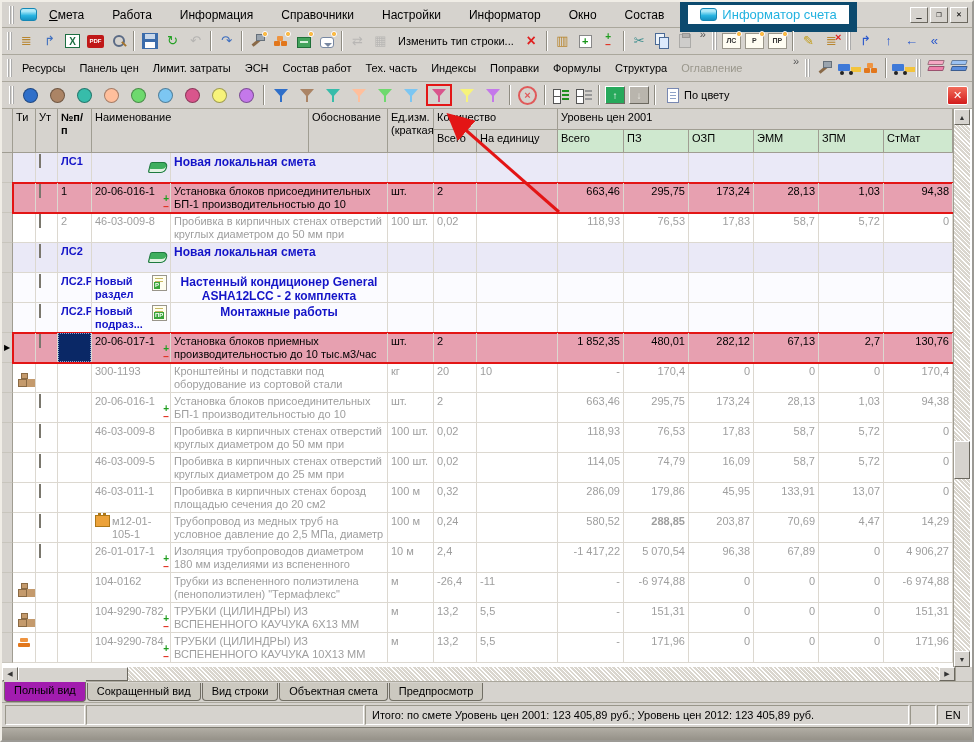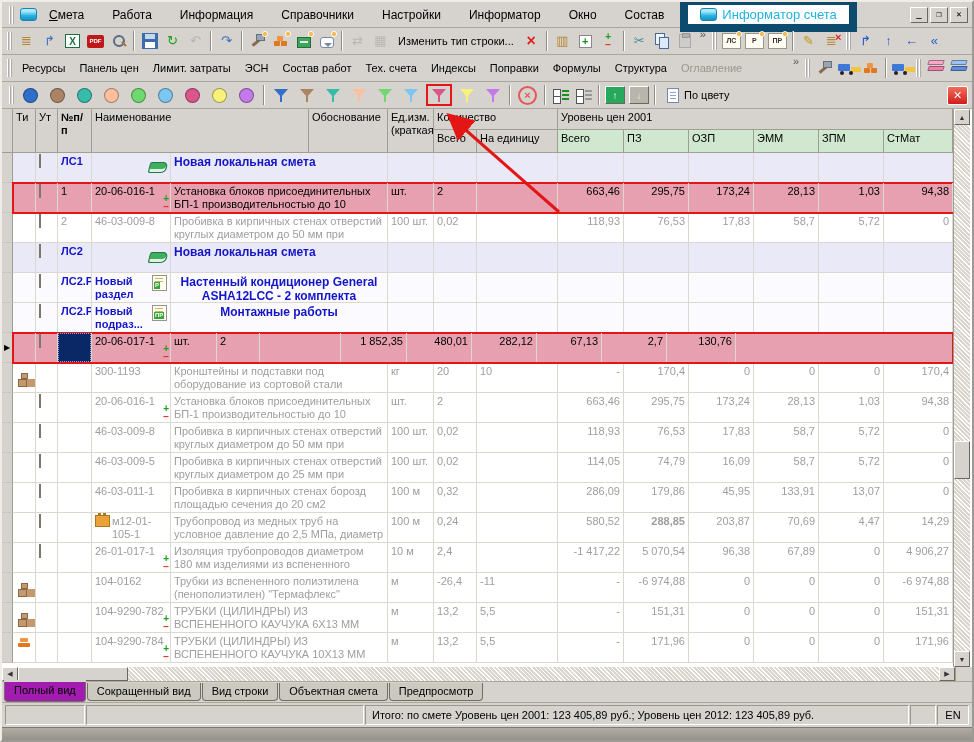--- a/index.html
+++ b/index.html
@@ -325,21 +325,21 @@
       </span>
     </div>
 
   <div class="toolbar" id="tb2">
       <span class="grip"></span>
       <span class="menu-item" style="font-size: 11px;">Ресурсы</span>
       <span class="menu-item" style="font-size: 11px;">Панель цен</span>
       <span class="menu-item" style="font-size: 11px;">Лимит. затраты</span>
       <span class="menu-item" style="font-size: 11px;">ЭСН</span>
       <span class="menu-item" style="font-size: 11px;">Состав работ</span>
-      <span class="menu-item" style="font-size: 11px;">Тех. счета</span>
+      <span class="menu-item" style="font-size: 11px;">Тех. часть</span>
       <span class="menu-item" style="font-size: 11px;">Индексы</span>
       <span class="menu-item" style="font-size: 11px;">Поправки</span>
       <span class="menu-item" style="font-size: 11px;">Формулы</span>
       <span class="menu-item" style="font-size: 11px;">Структура</span>
       <span class="menu-item" style="font-size: 11px; color: rgb(154, 151, 140);">Оглавление</span>
       <span class="chev" style="margin-left: auto;">»</span>
       <span class="grip"></span>
       <span class="tbtn">
         <span class="ic ic-hammer"></span>
       </span>
@@ -571,20 +571,21 @@
             <div class="rowline pink">
               <div class="c" style="width: 23px;"></div>
               <div class="c" style="width: 22px;"><span class="cb"></span></div>
               <div class="c" style="width: 34px; padding: 0px;">
                 <div class="selcell"></div>
               </div>
               <div class="c" style="width: 79px;">20-06-017-1<span class="pmstack pm">
                   <b class="pm-p">+</b>
                   <b class="pm-m">−</b>
                 </span></div>
+              <div class="c" style="width: 217px;">Установка блоков приемных производительностью до 10 тыс.м3/час</div>
               <div class="c" style="width: 46px;">шт.</div>
               <div class="c" style="width: 43px;">2</div>
               <div class="c" style="width: 81px;"></div>
               <div class="c rt" style="width: 66px;">1 852,35</div>
               <div class="c rt" style="width: 65px;">480,01</div>
               <div class="c rt" style="width: 65px;">282,12</div>
               <div class="c rt" style="width: 65px;">67,13</div>
               <div class="c rt" style="width: 65px;">2,7</div>
               <div class="c rt" style="width: 69px;">130,76</div>
             </div>

